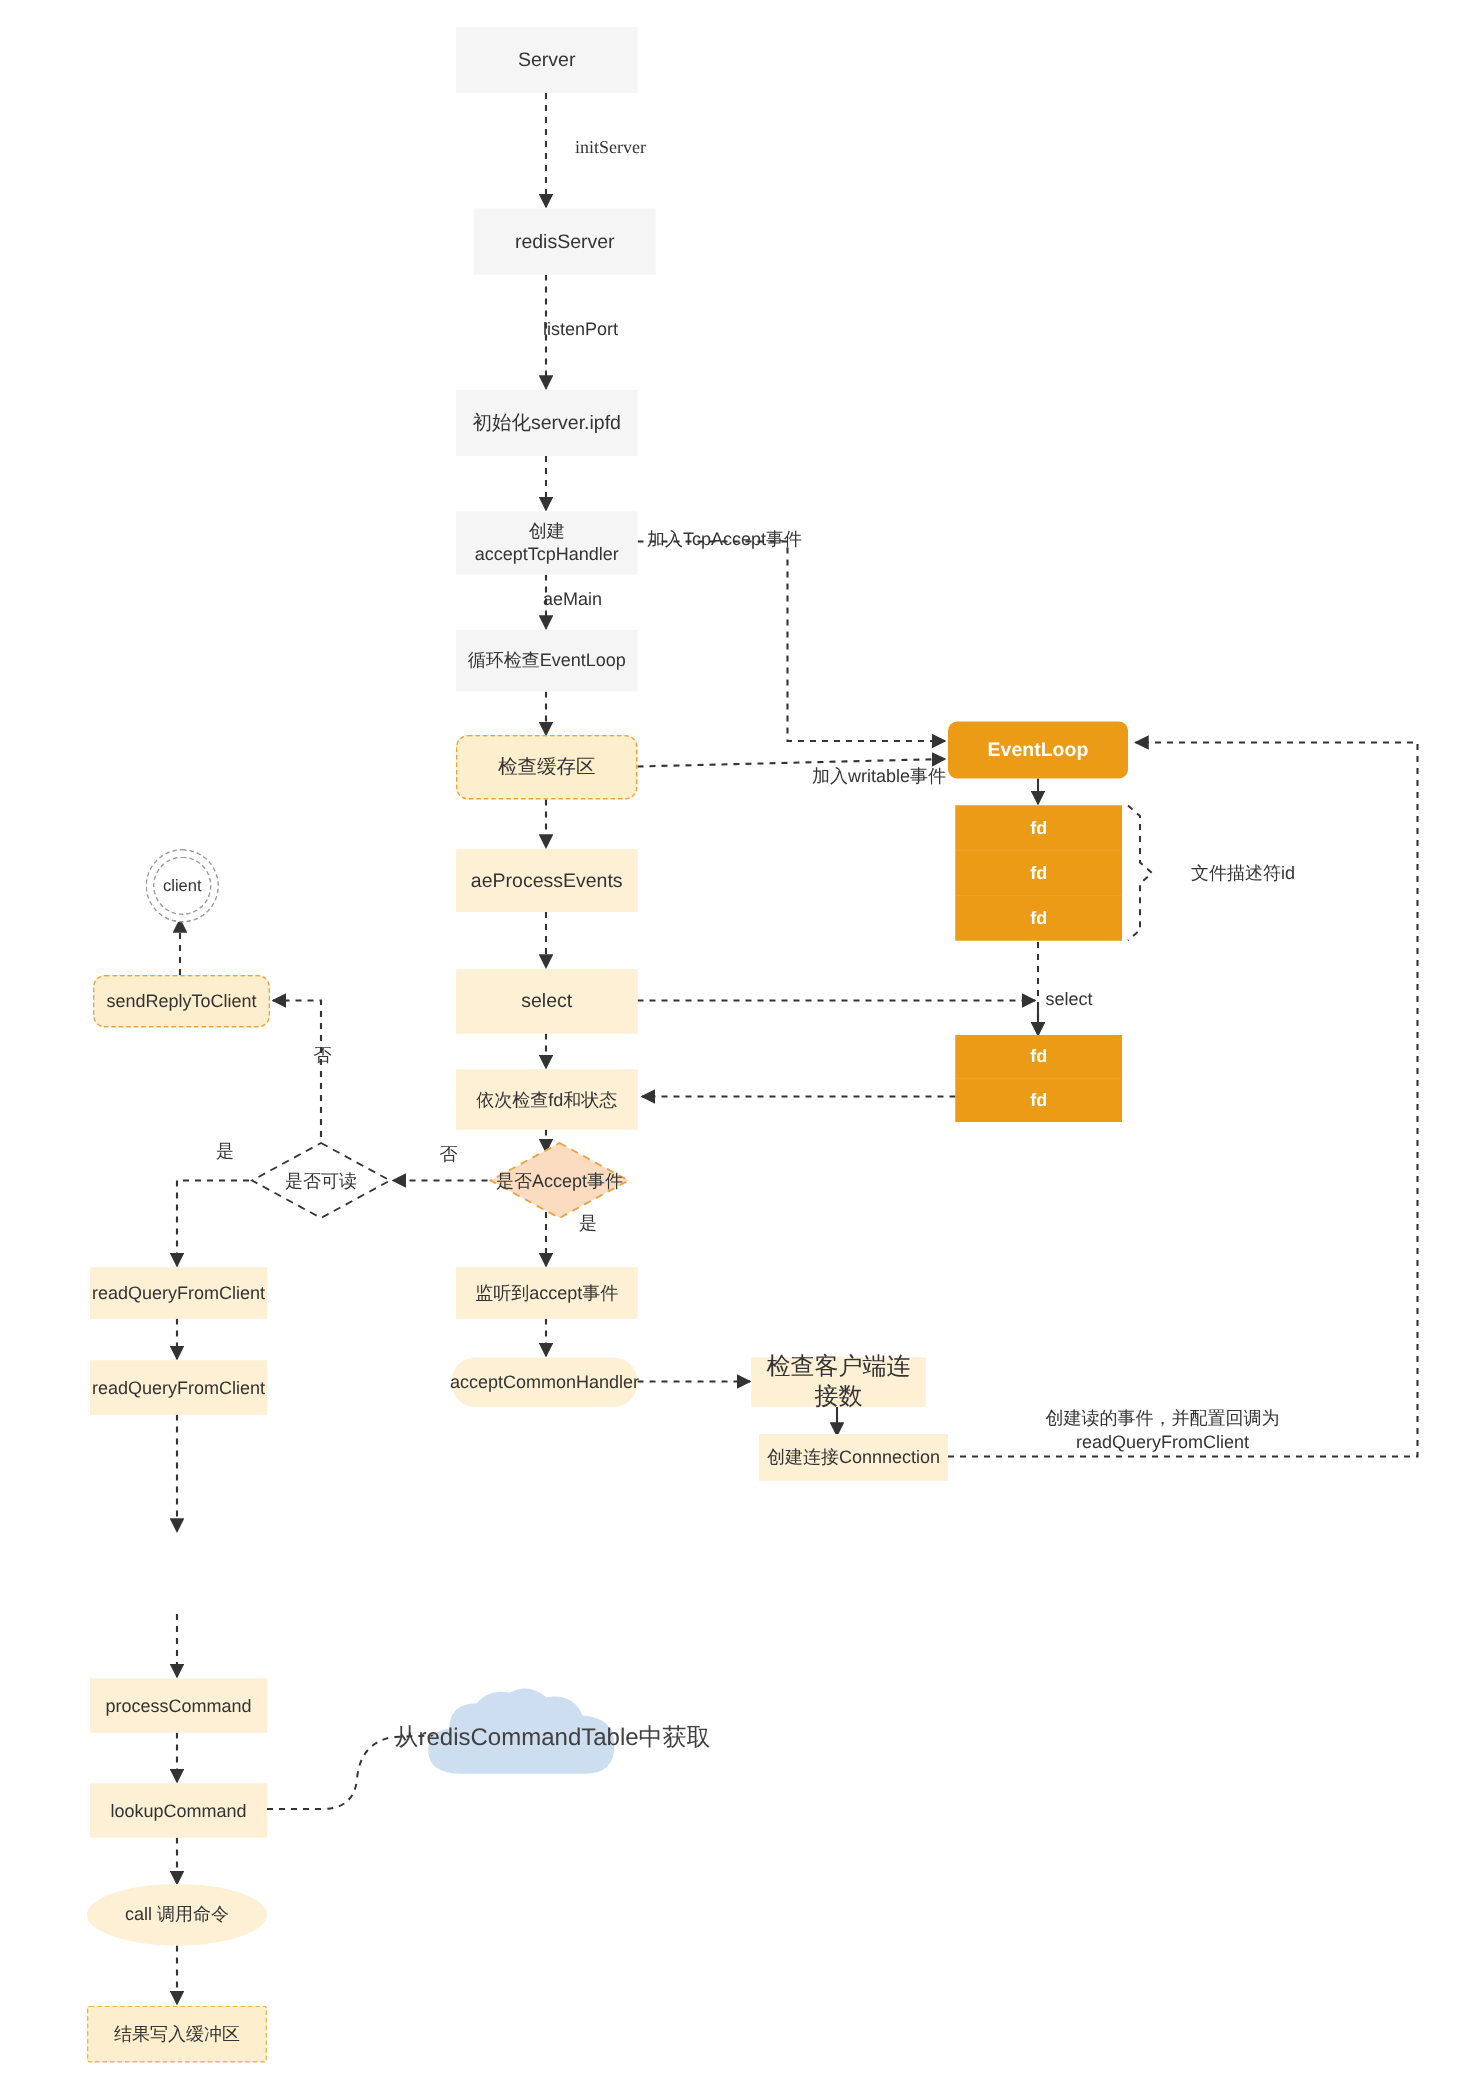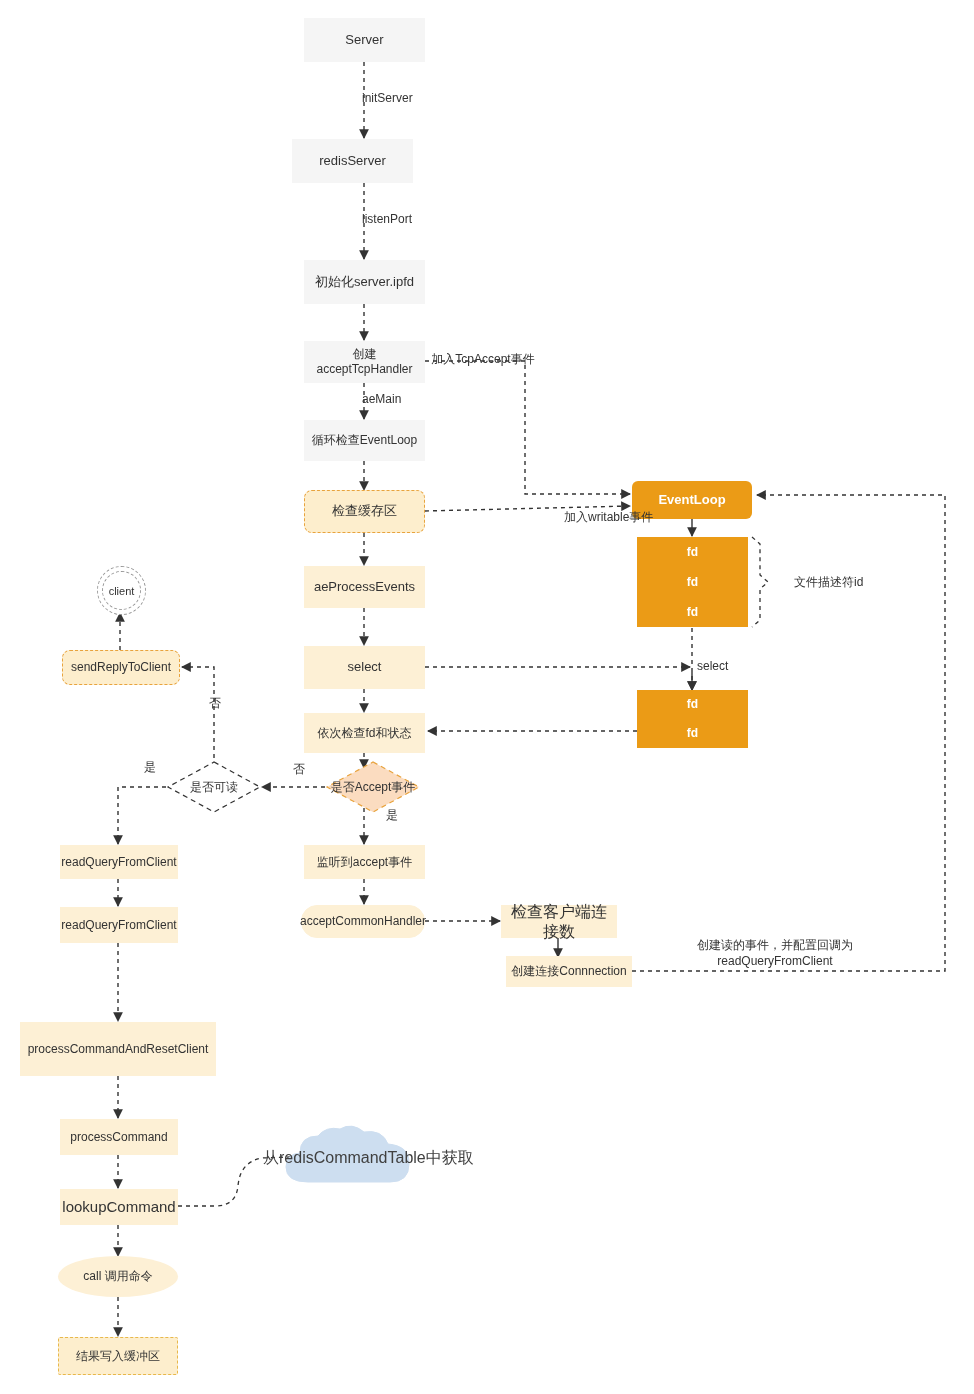--- a/index.html
+++ b/index.html
@@ -203,21 +203,21 @@
 
     <path d="M 118 1225 L 118 1256" stroke="#333" stroke-width="1.4" stroke-dasharray="4,4" fill="none" marker-end="url(#arrow)"></path>
 
     <path d="M 118 1297 L 118 1336" stroke="#333" stroke-width="1.4" stroke-dasharray="4,4" fill="none" marker-end="url(#arrow)"></path>
   </svg>
 
   <div class="node n-grey" style="left:304px; top:18px; width:121px; height:44px;">
     <span>Server</span>
   </div>
 
-  <div class="node n-grey" style="left:292px; top:139px; width:121px; height:44px;">
+  <div class="node n-grey" style="left:316px; top:139px; width:121px; height:44px;">
     <span>redisServer</span>
   </div>
 
   <div class="node n-grey" style="left:304px; top:260px; width:121px; height:44px;">
     <span>初始化server.ipfd</span>
   </div>
 
   <div class="node n-grey" style="left:304px; top:341px; width:121px; height:42px;">
     <span style="font-size:12px;">创建acceptTcpHandler</span>
   </div>
@@ -273,30 +273,27 @@
   </div>
 
   <div class="node n-cream" style="left:60px; top:845px; width:118px; height:34px;">
     <span style="font-size:12px;">readQueryFromClient</span>
   </div>
 
   <div class="node n-cream" style="left:60px; top:907px; width:118px; height:36px;">
     <span style="font-size:12px;">readQueryFromClient</span>
   </div>
 
-  <div class="node n-cream" style="left:20px; top:1022px; width:196px; height:54px;">
-    <span style="font-size:12px;">processCommandAndResetClient</span>
-  </div>
 
   <div class="node n-cream" style="left:60px; top:1119px; width:118px; height:36px;">
     <span style="font-size:12px;">processCommand</span>
   </div>
 
   <div class="node n-cream" style="left:60px; top:1189px; width:118px; height:36px;">
-    <span style="font-size:15px;">lookupCommand</span>
+    <span style="font-size:12px;">lookupCommand</span>
   </div>
 
   <div class="node n-ellipse" style="left:58px; top:1256px; width:120px; height:41px;">
     <span style="font-size:12px;">call 调用命令</span>
   </div>
 
   <div class="node n-cream-dashed-sq" style="left:58px; top:1337px; width:120px; height:38px;">
     <span style="font-size:12px;">结果写入缓冲区</span>
   </div>
 
@@ -331,29 +328,29 @@
   </div>
 
   <div class="cloud-wrap" style="left:278px; top:1124px; width:140px; height:70px;">
     <svg width="140" height="70" viewBox="0 0 140 70">
       <path d="M30,58 Q8,58 8,43 Q8,30 22,29 Q22,12 40,12 Q48,2 62,5 Q74,-2 86,8
                Q104,5 110,20 Q132,22 131,40 Q131,58 112,58 Z" fill="#cddef0" stroke="#cddef0" stroke-width="1"></path>
     </svg>
   </div>
   <div class="cloud-text" style="left:263px; top:1148px;">从redisCommandTable中获取</div>
 
-  <div class="label" style="left:362px; top:91px; width:90px; text-align:left;">initServer</div>
+  <div class="label" style="left:362px; top:91px; width:90px; text-align:center;font-family:Liberation Serif, serif;">initServer</div>
 
   <div class="label" style="left:362px; top:212px; width:90px; text-align:left;">listenPort</div>
 
   <div class="label" style="left:428px; top:352px; width:110px; text-align:center;">加入TcpAccept事件</div>
 
   <div class="label" style="left:362px; top:392px; width:80px; text-align:left;">aeMain</div>
 
-  <div class="label" style="left:536px; top:510px; width:100px; text-align:left;margin-left:28px;">加入writable事件</div>
+  <div class="label" style="left:536px; top:510px; width:100px; text-align:center;">加入writable事件</div>
 
   <div class="label" style="left:697px; top:659px; width:60px; text-align:left;">select</div>
 
   <div class="label" style="left:794px; top:575px; width:110px; text-align:left;">文件描述符id</div>
 
   <div class="label" style="left:202px; top:696px; width:26px; text-align:center;">否</div>
 
   <div class="label" style="left:137px; top:760px; width:26px; text-align:center;">是</div>
 
   <div class="label" style="left:286px; top:762px; width:26px; text-align:center;">否</div>

